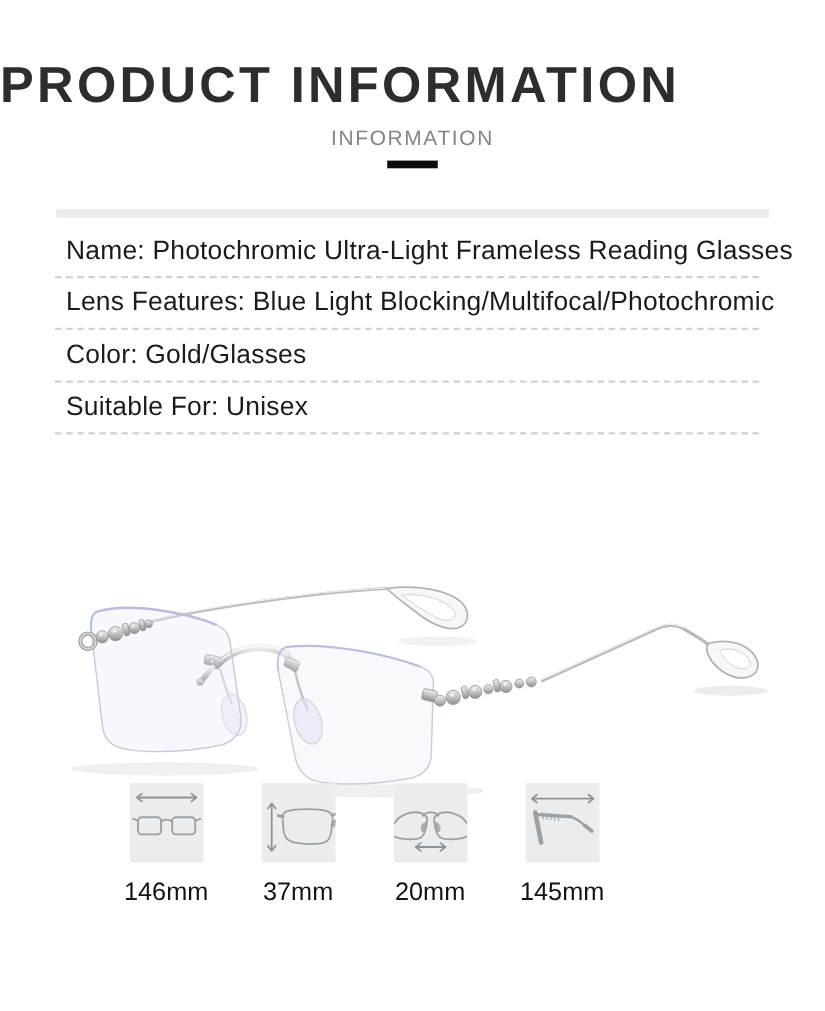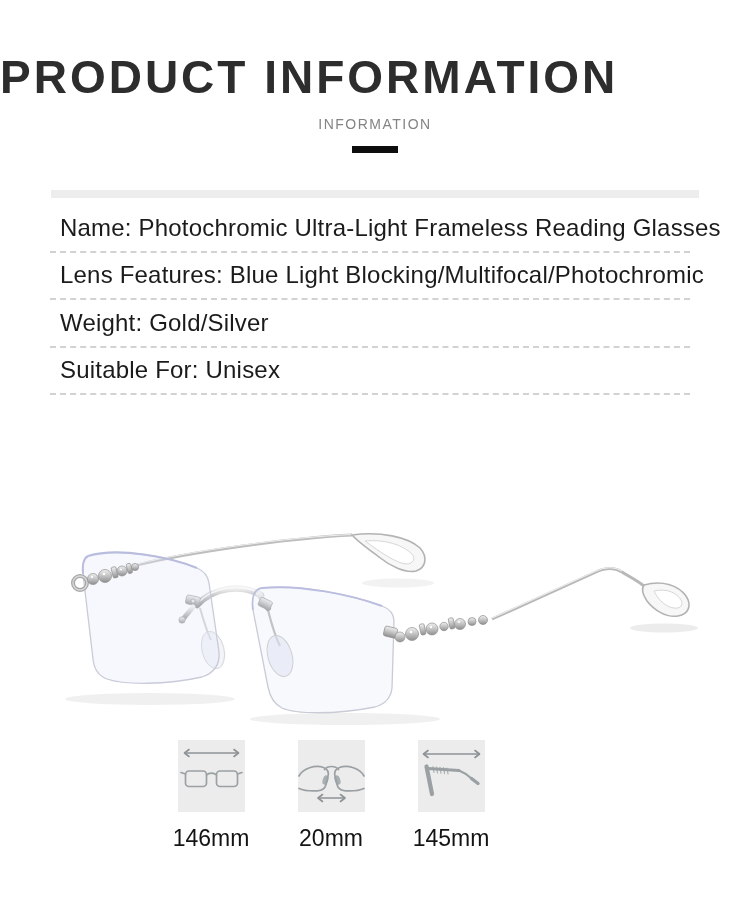--- a/index.html
+++ b/index.html
@@ -6,42 +6,42 @@
   body{
     width:750px;height:919px;background:#ffffff;position:relative;overflow:hidden;
     font-family:"Liberation Sans","DejaVu Sans",sans-serif;
   }
   .title{
     position:absolute;top:50px;left:0;width:750px;text-align:left;
     font-size:46px;font-weight:700;letter-spacing:3px;color:#2d2d2d;white-space:nowrap;
   }
   .subtitle{
     position:absolute;top:116px;left:0;width:750px;text-align:center;
-    font-size:14px;font-weight:400;letter-spacing:1.5px;color:#848484;
+    font-size:19px;font-weight:400;letter-spacing:1.5px;color:#848484;
   }
   .tick-bar{
     position:absolute;top:146px;left:352px;width:46px;height:7px;background:#0d0d0d;
   }
   .section-band{
     position:absolute;top:190px;left:51px;width:648px;height:8px;background:#ededed;
   }
   .specs{
     position:absolute;top:205px;left:50px;width:640px;margin:0;padding:0;list-style:none;
   }
   .specs li{
     height:45.5px;display:flex;align-items:center;
     border-bottom:2px dashed #d2d2d2;
     padding-left:10px;
     font-size:24px;color:#1b1b1b;letter-spacing:0.2px;white-space:nowrap;
   }
   .photo{
     position:absolute;top:488px;left:0;width:750px;height:245px;
   }
   .measures{
-    position:absolute;top:740px;left:0;width:662px;
+    position:absolute;top:712px;left:0;width:662px;
     display:flex;justify-content:center;gap:53px;
   }
   .m-item{width:67px;display:flex;flex-direction:column;align-items:center;}
   .m-tile{width:67px;height:72px;background:#ececec;}
   .m-tile svg{display:block;}
   .m-label{
     margin-top:13px;font-size:23px;font-weight:500;color:#141414;
     text-align:center;white-space:nowrap;letter-spacing:0;
   }
   .mi{stroke:#9aa0a3;stroke-width:1.7;fill:none;stroke-linecap:round;stroke-linejoin:round;}
@@ -51,21 +51,21 @@
 <body>
 
 <div class="title">PRODUCT INFORMATION</div>
 <div class="subtitle">INFORMATION</div>
 <div class="tick-bar"></div>
 <div class="section-band"></div>
 
 <ul class="specs">
   <li>Name: Photochromic Ultra-Light Frameless Reading Glasses</li>
   <li>Lens Features: Blue Light Blocking/Multifocal/Photochromic</li>
-  <li>Weight: Gold/Silver</li>
+  <li>Color: Gold/Glasses</li>
   <li>Suitable For: Unisex</li>
 </ul>
 
 <svg class="photo" viewBox="0 0 750 245" xmlns="http://www.w3.org/2000/svg">
   <defs>
     <linearGradient id="mg" x1="0" y1="0" x2="0" y2="1">
       <stop offset="0" stop-color="#f0f0f0"></stop>
       <stop offset="0.5" stop-color="#c2c2c2"></stop>
       <stop offset="1" stop-color="#8f8f8f"></stop>
     </linearGradient>
@@ -164,20 +164,39 @@
           <path d="M28.5,35 C31,32.5 36,32.5 38.5,35"></path>
           <path d="M7.5,34 L3,32.5"></path>
             <path d="M59.5,34 L64,32.5"></path>
         </g>
       </svg>
     </div>
     <div class="m-label">146mm</div>
   </div>
 
 
+  <div class="m-item">
+    <div class="m-tile">
+      <svg width="67" height="72" viewBox="0 0 67 72" xmlns="http://www.w3.org/2000/svg">
+        <g class="ar">
+          <line x1="9" y1="19" x2="9" y2="61"></line>
+          <path d="M5.5,23 L9,18.5 L12.5,23"></path>
+            <path d="M5.5,57 L9,61.5 L12.5,57"></path>
+        </g>
+        <g class="mi" transform="translate(10.5,1) scale(0.93)">
+          <path d="M13,26.5 C22,23.5 45,23.5 53,26.5 C57,28 58.5,31 58,36 L56,49 C55,54.5 51,57.5 45,58 C34,59 21,58 16.5,55.5 C12.5,53.5 10.5,50 10,45 L9,33 C8.8,29.5 10,27.5 13,26.5 Z"></path>
+          <path d="M57.5,30 L63.5,28.5" stroke-width="2.4"></path>
+          <path d="M63.5,28.5 C65,31.5 62.5,35.5 59.5,36.5"></path>
+          <path d="M9.5,31.5 L5,30.8" stroke-width="3"></path>
+          <ellipse cx="59" cy="38.5" rx="2.6" ry="4" transform="rotate(25 59 38.5)" fill="#9aa0a3" stroke="none" opacity="0.75"></ellipse>
+        </g>
+      </svg>
+    </div>
+    <div class="m-label">37mm</div>
+  </div>
 
   <div class="m-item">
     <div class="m-tile">
       <svg width="67" height="72" viewBox="0 0 67 72" xmlns="http://www.w3.org/2000/svg">
         <g class="mi">
           <path d="M1,36 C5,28.5 17,24.5 25.5,27.5 C29.5,29 31,32 30,36 L28,44.5 C27,48.5 24,50.5 19.5,50.8 C12.5,51.2 5.5,50.5 1,48.5"></path>
           <path d="M66,36 C62,28.5 50,24.5 41.5,27.5 C37.5,29 36,32 37,36 L39,44.5 C40,48.5 43,50.5 47.5,50.8 C54.5,51.2 61.5,50.5 66,48.5"></path>
           <path d="M26.5,29.5 C29.5,25.5 37.5,25.5 40.5,29.5"></path>
           <ellipse cx="27.5" cy="40" rx="2.8" ry="4.8" transform="rotate(18 27.5 40)" fill="#9aa0a3" stroke="none" opacity="0.8"></ellipse>
           <ellipse cx="39.5" cy="40" rx="2.8" ry="4.8" transform="rotate(-18 39.5 40)" fill="#9aa0a3" stroke="none" opacity="0.8"></ellipse>

